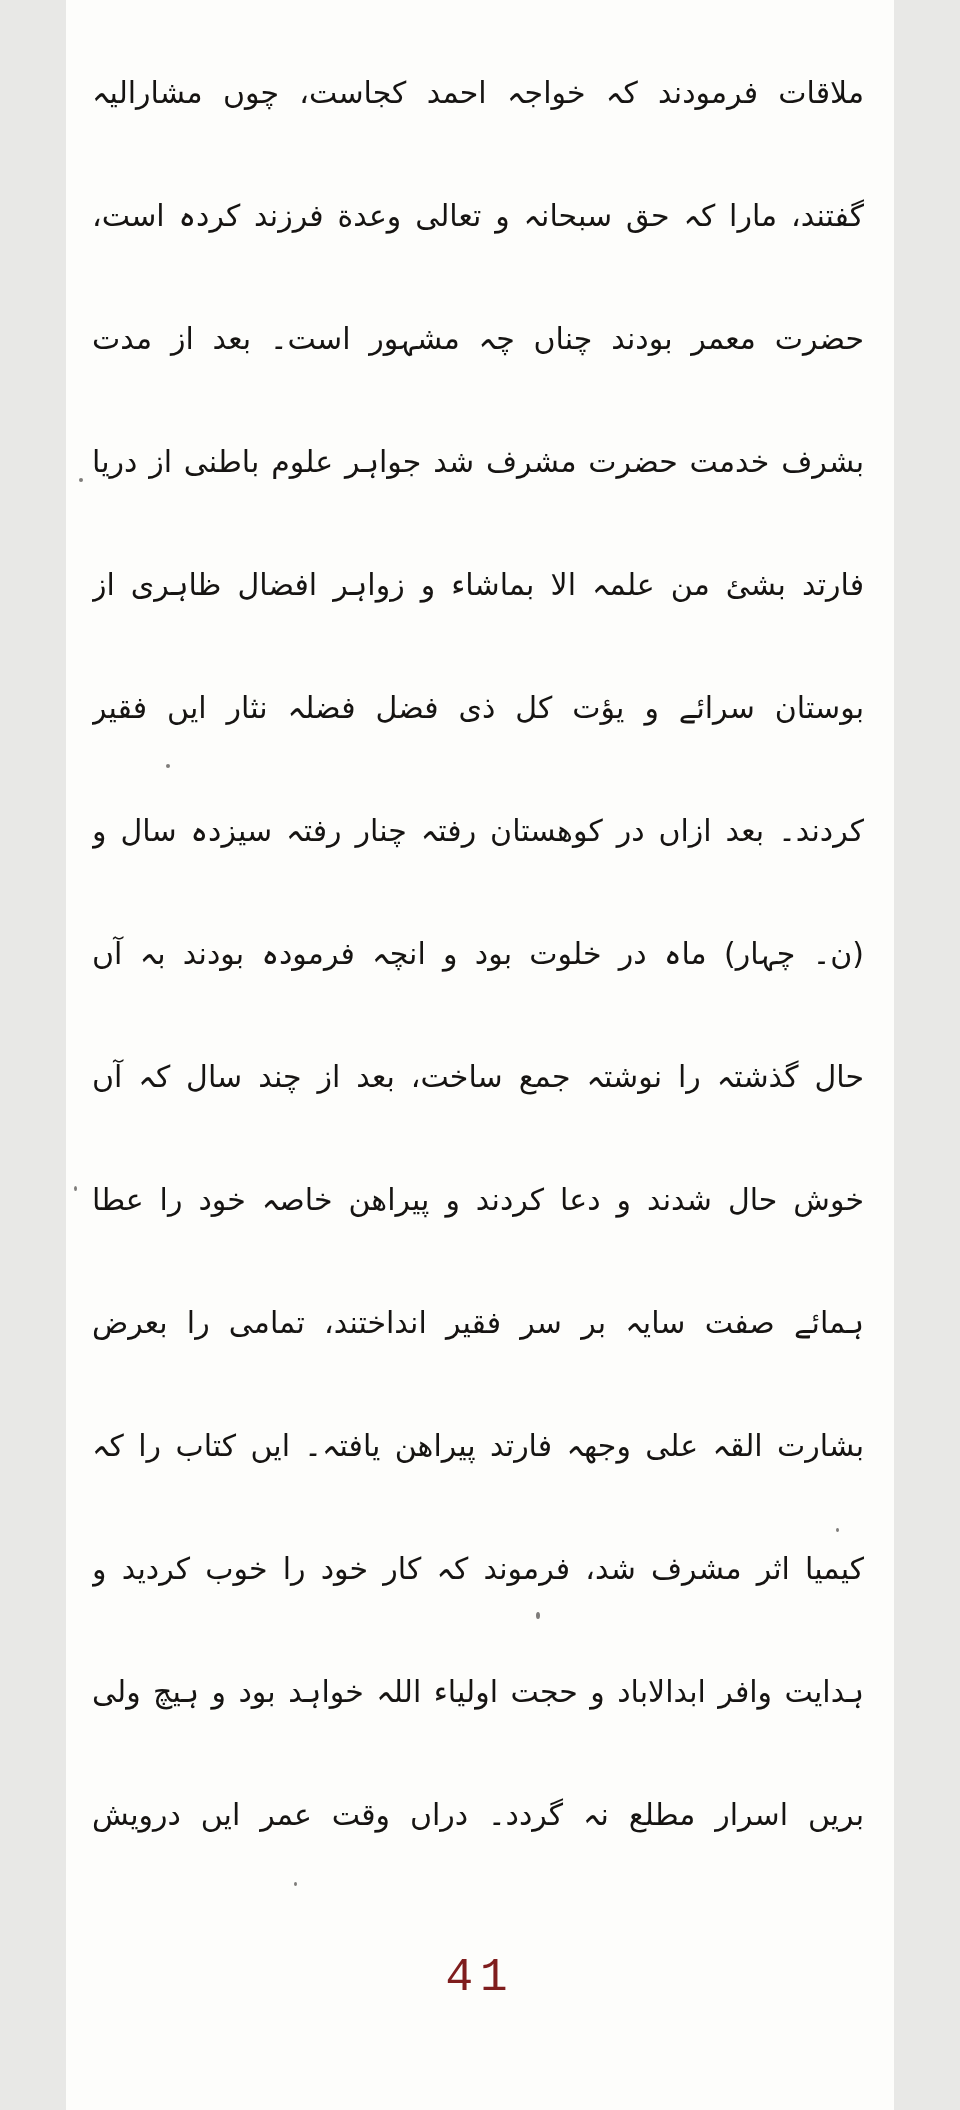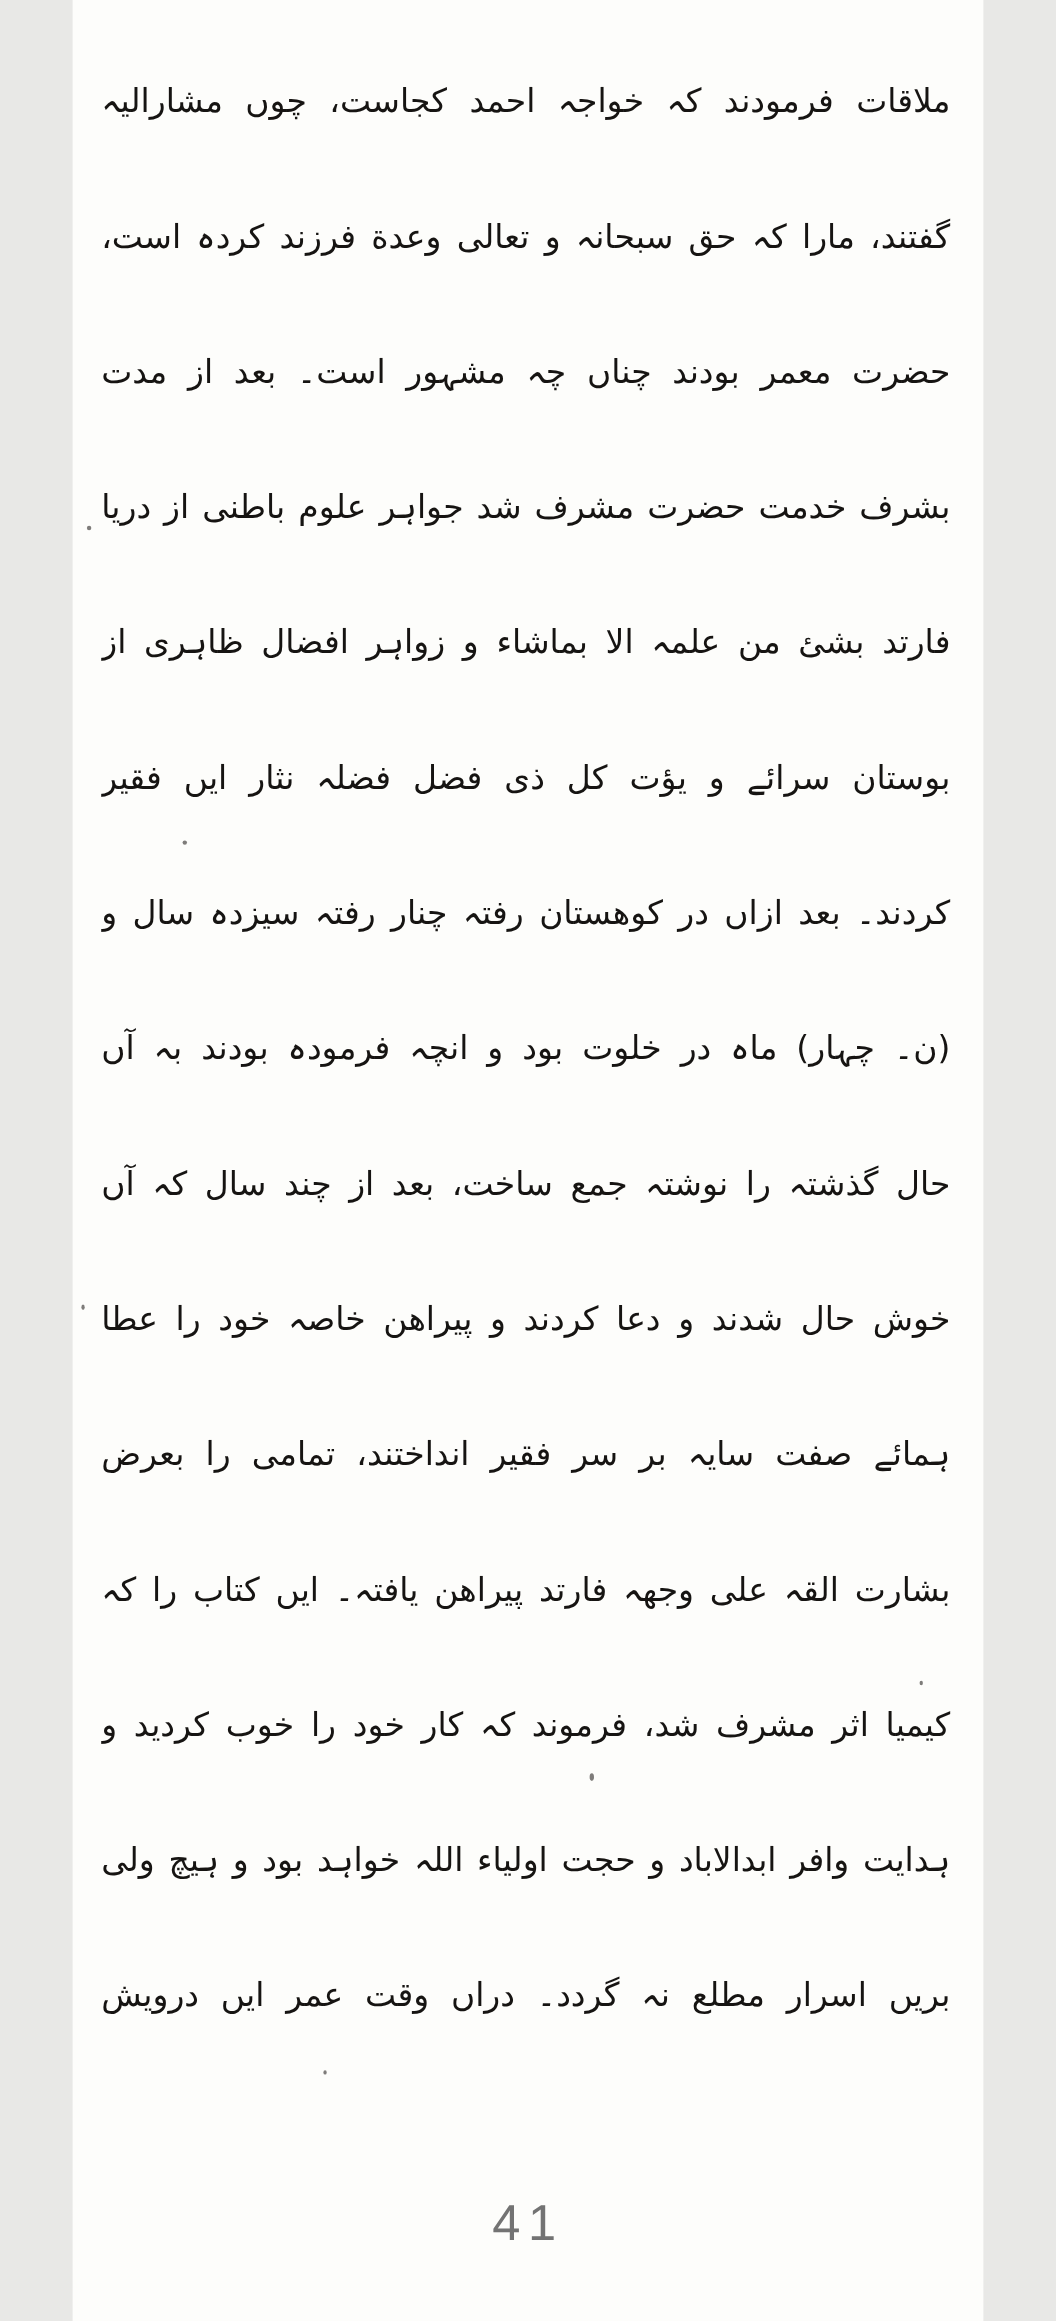--- a/index.html
+++ b/index.html
@@ -30,31 +30,31 @@
     height: 93px;
     overflow: hidden;
     text-align: justify;
     text-align-last: justify;
     -moz-text-align-last: justify;
     white-space: normal;
     word-spacing: 2px;
   }
   .page-number {
     position: absolute;
-    top: 1992px;
+    top: 1950px;
     left: 0;
     right: 0;
     height: 60px;
     text-align: center;
     direction: ltr;
-    font-family: Liberation Sans, sans-serif;
+    font-family: Liberation Mono, monospace;
     font-size: 46px;
     line-height: 56px;
     letter-spacing: 7px;
-    color: #737373;
+    color: #7f1d1d;
   }
   .speck {
     position: absolute;
     background: #3a3834;
     border-radius: 50%;
     opacity: 0.65;
   }
   .speck.s1 { left: 936px; top: 20px;  width: 4px; height: 6px; }
   .speck.s2 { left: 13px;  top: 478px; width: 4px; height: 4px; }
   .speck.s3 { left: 100px; top: 764px; width: 4px; height: 4px; }

